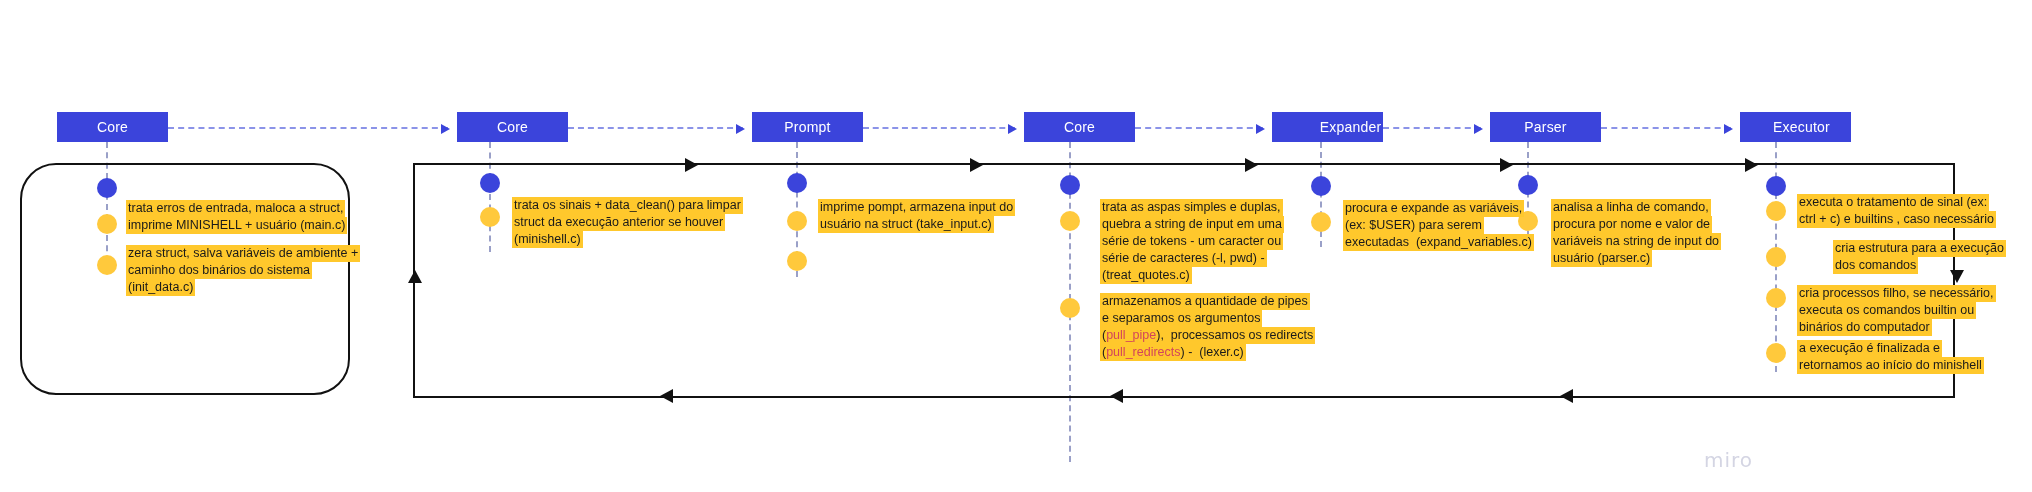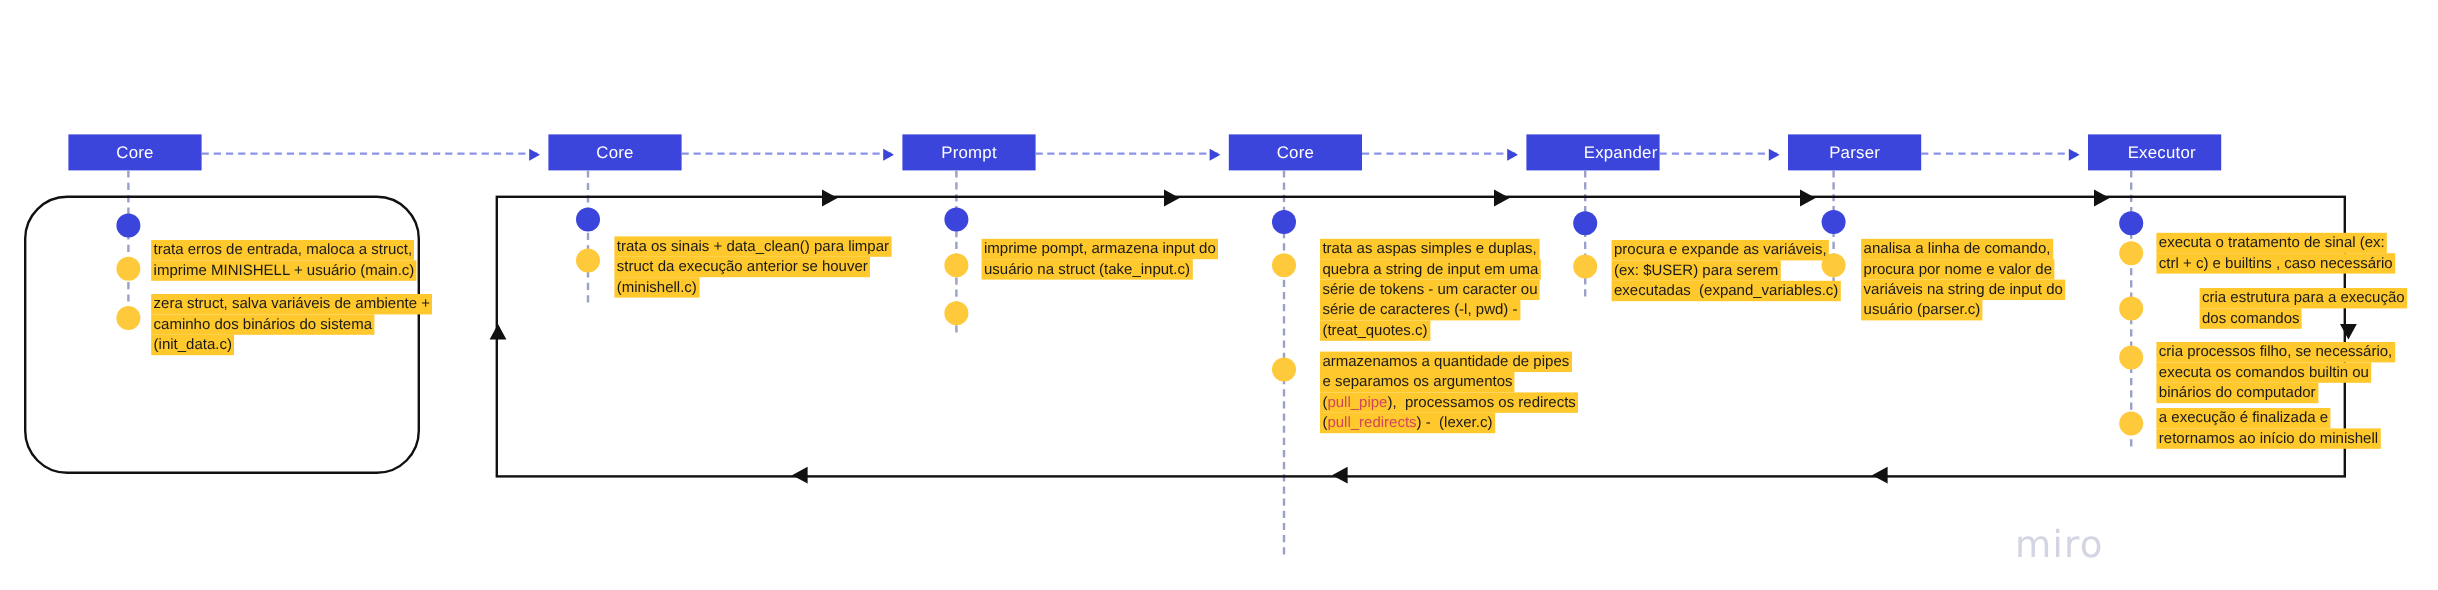--- a/index.html
+++ b/index.html
@@ -99,21 +99,21 @@
   }
   .mk.down{
     border-left:7px solid transparent;
     border-right:7px solid transparent;
     border-top:13px solid #111111;
   }
   
   .watermark{
     position:absolute;
     right:34px;bottom:20px;
-    font-size:31px;
+    font-size:20px;
     color:#d4d5e3;
     letter-spacing:1px;
     font-family:"DejaVu Sans", sans-serif;
   }
 </style>
 </head>
 <body>
 
 <div id="stage">
 

